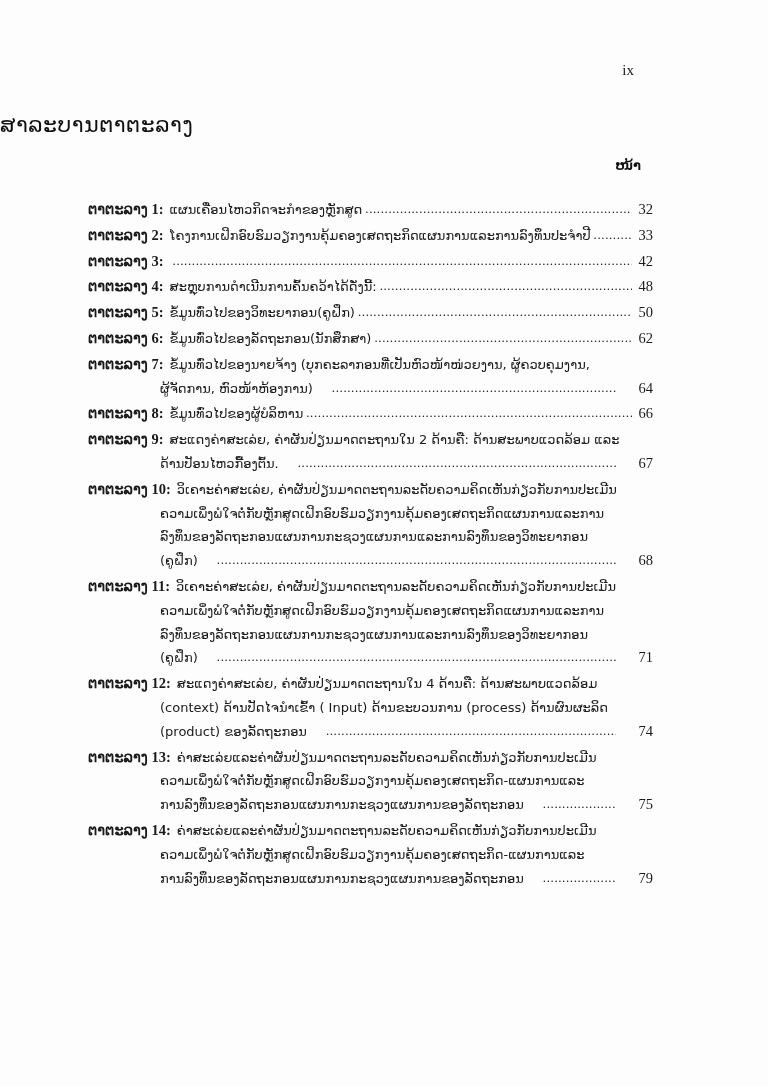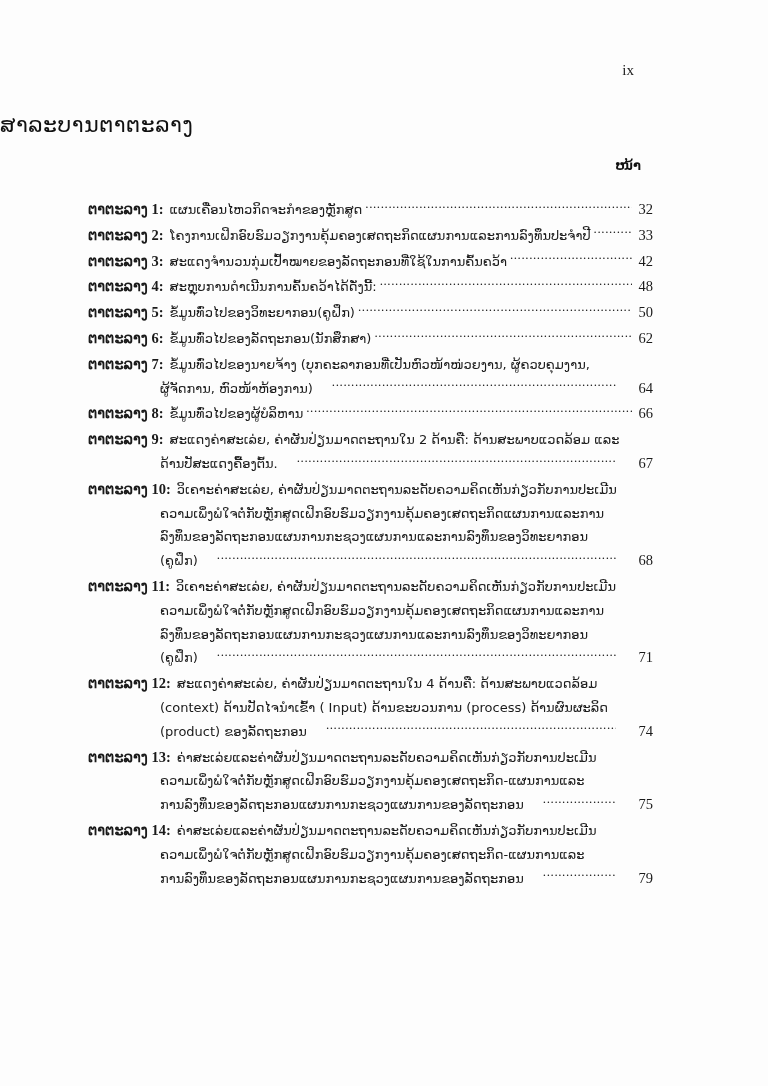--- a/index.html
+++ b/index.html
@@ -55,21 +55,21 @@
       left: 88px;
       width: 565px;
       font-size: 13px;
       line-height: 23.8px;
     }
     .entry {
       margin: 0 0 2px 0;
     }
     .line {
       display: flex;
-      align-items: center;
+      align-items: flex-end;
       white-space: nowrap;
     }
     .label {
       font-family: "Liberation Serif", serif;
       font-size: 14.5px;
       font-weight: bold;
       flex: 0 0 auto;
       margin-right: 6px;
     }
     .label .num {
@@ -135,21 +135,20 @@
         <span class="label"><span>ຕາຕະລາງ</span> <span class="num">2:</span></span>
         <span class="text">ໂຄງການເຝິກອົບຮົມວຽກງານຄຸ້ມຄອງເສດຖະກິດແຜນການແລະການລົງທຶນປະຈຳປີ</span>
         <span class="leader"></span>
         <span class="page-ref">33</span>
       </div>
     </div>
 
     <div class="entry">
       <div class="line">
         <span class="label"><span>ຕາຕະລາງ</span> <span class="num">3:</span></span>
-        <span class="text">ສະແດງຈຳນວນກຸ່ມເປົ້າໝາຍຂອງລັດຖະກອນທີ່ໃຊ້ໃນການຄົ້ນຄວ້າ</span>
         <span class="leader"></span>
         <span class="page-ref">42</span>
       </div>
     </div>
 
     <div class="entry">
       <div class="line">
         <span class="label"><span>ຕາຕະລາງ</span> <span class="num">4:</span></span>
         <span class="text">ສະຫຼຸບການດຳເນີນການຄົ້ນຄວ້າໄດ້ດັ່ງນີ້:</span>
         <span class="leader"></span>
@@ -195,21 +194,21 @@
         <span class="page-ref">66</span>
       </div>
     </div>
 
     <div class="entry">
       <div class="line">
         <span class="label"><span>ຕາຕະລາງ</span> <span class="num">9:</span></span>
         <span class="text">ສະແດງຄ່າສະເລ່ຍ, ຄ່າຜັນປ່ຽນມາດຕະຖານໃນ 2 ດ້ານຄື: ດ້ານສະພາບແວດລ້ອມ ແລະ</span>
       </div>
       <div class="line cont">
-        <span class="text">ດ້ານປັສະແດງຄື້ອງຕົ້ນ.</span>
+        <span class="text">ດ້ານປັອນໄຫວກື້ອງຕົ້ນ.</span>
         <span class="leader"></span>
         <span class="page-ref">67</span>
       </div>
     </div>
 
     <div class="entry">
       <div class="line">
         <span class="label"><span>ຕາຕະລາງ</span> <span class="num">10:</span></span>
         <span class="text">ວິເຄາະຄ່າສະເລ່ຍ, ຄ່າຜັນປ່ຽນມາດຕະຖານລະດັບຄວາມຄິດເຫັນກ່ຽວກັບການປະເມີນ</span>
       </div>

